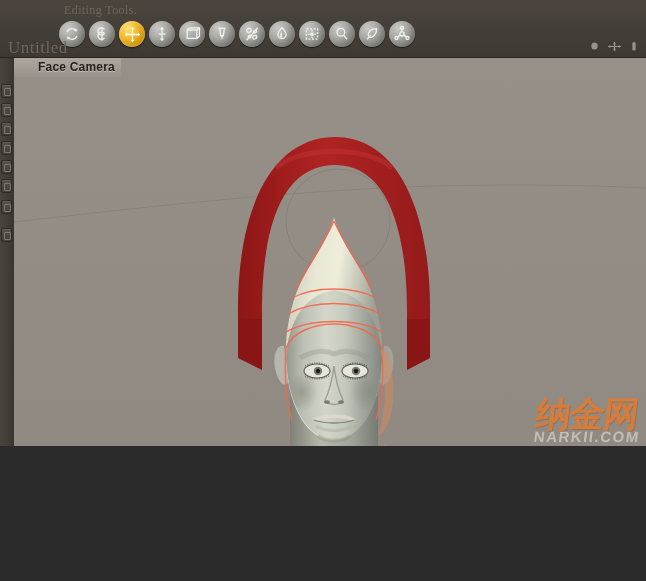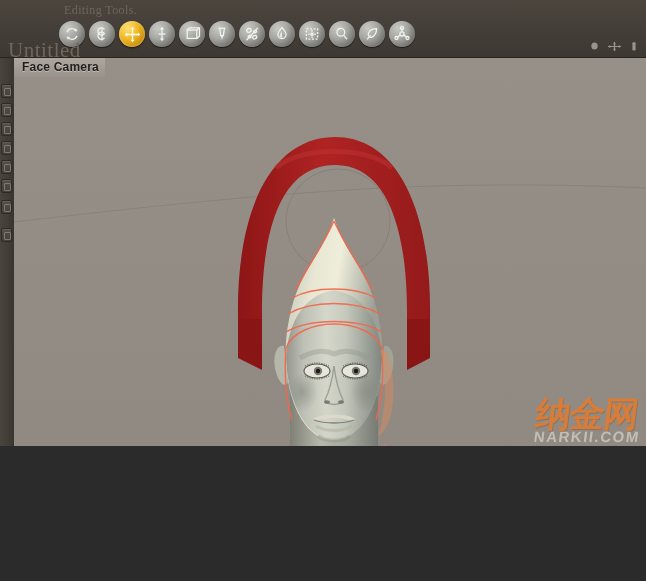--- a/index.html
+++ b/index.html
@@ -83,21 +83,21 @@
   }
   .mini-icon { cursor: pointer; display: block; }
   .mini-icon .ml { stroke: #9a948b; fill: none; stroke-width: 1.2; }
   .mini-icon .mf { fill: #9a948b; }
 
   
   #doc-title {
     position: absolute;
     left: 8px; top: 38px;
     font-family: "Liberation Serif", serif;
-    font-size: 21px;
+    font-size: 17px;
     color: #6d675e;
     letter-spacing: 0.5px;
     white-space: nowrap;
     z-index: 6;
   }
 
   
   #left-strip {
     position: absolute;
     left: 0; top: 58px;
@@ -137,21 +137,21 @@
   #viewport-svg {
     position: absolute;
     left: 0; top: 0;
     width: 632px; height: 523px;
     display: block;
   }
 
   #viewlabel {
     position: absolute;
     left: 0; top: 0;
-    padding: 2px 6px 3px 8px;
+    padding: 2px 6px 3px 24px;
     font-size: 12px;
     font-weight: bold;
     color: #23201c;
     text-shadow: 0 1px 0 rgba(255,255,255,0.35);
     letter-spacing: 0.2px;
     z-index: 5;
     cursor: pointer;
     background: linear-gradient(180deg, rgba(190,185,176,0.55) 0%, rgba(160,154,146,0.25) 100%);
     white-space: nowrap;
   }

